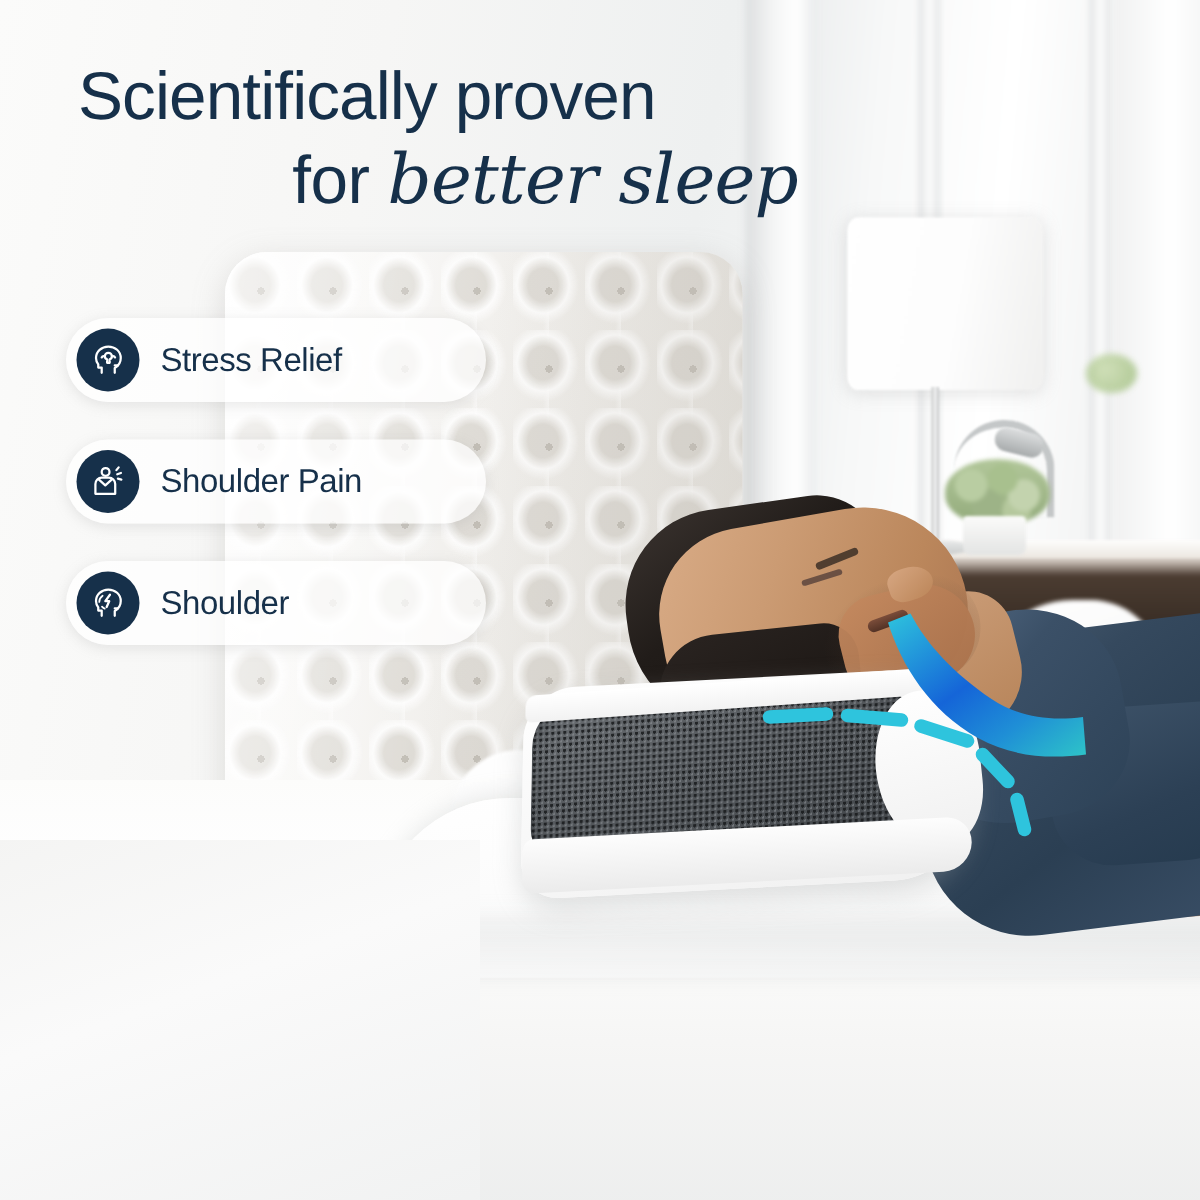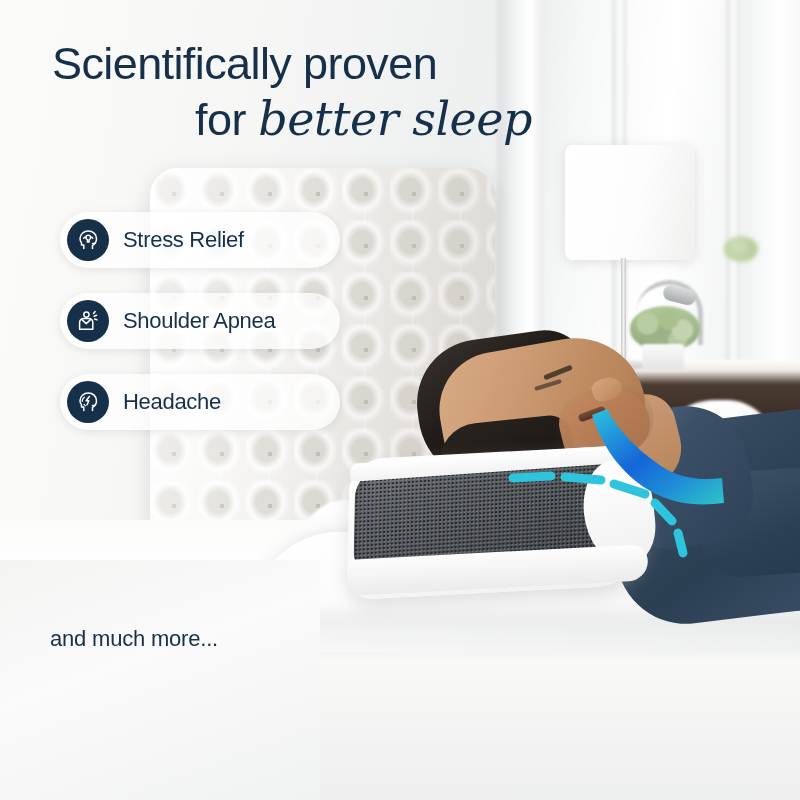--- a/index.html
+++ b/index.html
@@ -310,21 +310,21 @@
   }
   .headline .l2{
     display:block;font-size:45px;margin-top:6px;letter-spacing:-.4px;
     font-family:"Liberation Sans", sans-serif;font-weight:400;text-align:right;
   }
   .headline .l2 em{
     font-family:"DejaVu Serif", serif;
     font-style:italic;font-weight:400;font-size:46px;letter-spacing:-.5px;
   }
 
-  .pill-list{position:absolute;left:60px;top:212px;}
+  .pill-list{position:absolute;left:44px;top:212px;}
   .pill{
     position:relative;display:flex;align-items:center;
     width:280px;height:56px;margin-bottom:25px;
     border-radius:28px;
     background:rgba(255,255,255,.72);
     box-shadow:0 2px 9px rgba(150,152,152,.22);
   }
   .pill-icon{
     flex:0 0 auto;width:42px;height:42px;margin-left:7px;
     border-radius:50%;
@@ -454,32 +454,31 @@
 
       <div class="pill">
         <span class="pill-icon">
           <svg width="26" height="26" viewBox="0 0 26 26" fill="none" stroke="#ffffff" stroke-width="1.5" stroke-linecap="round" stroke-linejoin="round">
             <circle cx="11.4" cy="6.6" r="2.6"></circle>
             <path d="M4.6 21.2v-6.6c0-2.3 1.9-4.2 4.2-4.2h4.8c2.3 0 4.2 1.9 4.2 4.2v6.6z"></path>
             <path d="M6.6 11.4l4.6 4.2 4.6-4.2"></path>
             <path d="M19.2 8.2l2.4-.9M19.6 11.1l2.3.6M18.6 5.4l1.5-1.8"></path>
           </svg>
         </span>
-        <span class="pill-label">Shoulder Apnea</span>
+        <span class="pill-label">Shoulder Pain</span>
       </div>
 
       <div class="pill">
         <span class="pill-icon">
           <svg width="26" height="26" viewBox="0 0 26 26" fill="none" stroke="#ffffff" stroke-width="1.5" stroke-linecap="round" stroke-linejoin="round">
             <path d="M17.5 21.5v-3.2c2.4-1.3 4-3.8 4-6.6C21.5 7.2 17.8 4 13.2 4 8.7 4 5 7.4 5 11.6c0 1.6.6 3.1 1.5 4.3v2.1h2.3v3.5"></path>
             <path d="M17.5 16.6h2.2"></path>
             <path d="M14.3 7.5l-3.1 4.3h2.6l-1.7 3.9"></path>
             <path d="M9.4 8.2c-1.4 1-2.2 2.5-2.2 4.1M9 15.4c.5.6 1.1 1 1.8 1.3" stroke-width="1.2"></path>
           </svg>
         </span>
-        <span class="pill-label">Headache</span>
+        <span class="pill-label">Shoulder</span>
       </div>
 
     </div>
 
-    <div class="more-text">and much more...</div>
   </div>
 </div>
 
 </body></html>

